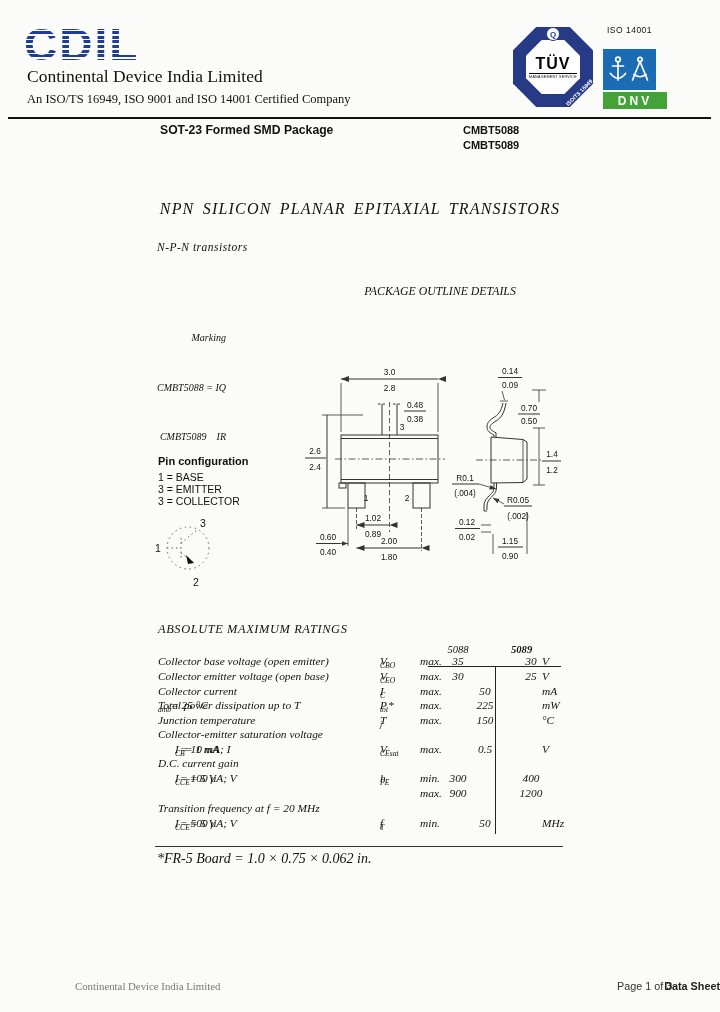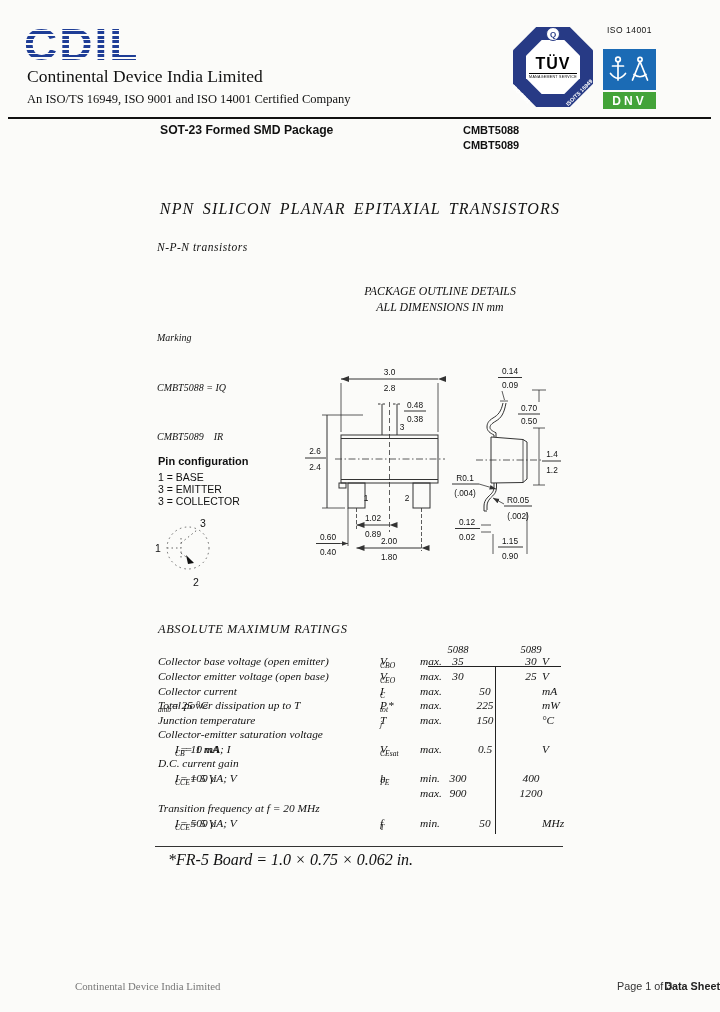--- a/index.html
+++ b/index.html
@@ -1,20 +1,20 @@
 <!DOCTYPE html>
 <html><head>
 <meta charset="utf-8">
 <style>
   html,body{margin:0;padding:0;background:#e9e9e7;}
   .page{position:relative;width:720px;height:1012px;background:#fbfbf9;margin:0 auto;
         font-family:"Liberation Sans",sans-serif;color:#111;overflow:hidden;
         border-right:1px solid #dcdcda;border-bottom:1px solid #d6d6d4;}
   .abs{position:absolute;}
-  .serif{font-family:"Liberation Serif",serif;}
+  .serif{font-family:"Liberation Serif",serif;text-align:right;}
   .it{font-style:italic;}
 
   
   .cdil-logo{left:24px;top:22px;font-family:"Liberation Sans",sans-serif;font-weight:bold;
              font-size:46px;line-height:46px;letter-spacing:2px;color:#1e3d96;transform:scaleY(.96);}
   .cdil-stripes{left:22px;top:22px;width:120px;height:50px;pointer-events:none;
                 background:repeating-linear-gradient(180deg,rgba(251,251,249,0) 0 3px,#fbfbf9 3px 4.6px);}
   .company-name{left:27px;top:66px;font-size:17.5px;}
   .cert-line{left:27px;top:92px;font-size:12.5px;}
 
@@ -31,21 +31,21 @@
          border-radius:50%;display:flex;align-items:center;justify-content:center;
          font-size:8px;font-weight:bold;color:#273a85;box-sizing:border-box;}
   .tuv-side{position:absolute;color:#fff;font-size:5.5px;font-weight:bold;white-space:nowrap;}
   .tuv-left{left:2px;top:57px;transform:rotate(45deg);transform-origin:left top;}
   .tuv-right{left:56px;top:74px;transform:rotate(-45deg);transform-origin:left bottom;}
 
   
   .dnv{left:603px;top:25px;width:53px;}
   .dnv-iso{text-align:center;font-size:8.5px;letter-spacing:.5px;color:#111;margin-bottom:14px;}
   .dnv-blue{width:53px;height:41px;background:#1b6bb5;display:flex;align-items:center;justify-content:center;}
-  .dnv-green{width:53px;height:17px;background:#43a339;margin-top:2px;display:flex;align-items:center;justify-content:center;
+  .dnv-green{width:64px;height:17px;background:#43a339;margin-top:2px;display:flex;align-items:center;justify-content:center;
              color:#fff;font-weight:bold;font-size:12px;letter-spacing:3px;}
 
   
   .rule{background:#111;}
   .pkg-label{left:160px;top:123px;font-size:12.2px;font-weight:bold;}
   .partnos{left:463px;top:123px;font-size:11px;font-weight:bold;line-height:15px;}
 
   .doc-title{left:0;top:200px;width:720px;text-align:center;font-size:16px;letter-spacing:1.2px;word-spacing:3px;}
   .npn-sub{left:157px;top:241px;font-size:11.5px;letter-spacing:.5px;}
 
@@ -67,21 +67,21 @@
   .c-cond{left:262px;}
   .c-v1{left:283px;width:34px;text-align:center;}
   .c-vc{left:310px;width:34px;text-align:center;}
   .c-v2{left:353px;width:40px;text-align:center;}
   .c-unit{left:384px;}
   .colhd{position:absolute;top:22px;font-size:10.6px;}
   sub{font-size:7.6px;}
   .tline{position:absolute;background:#222;}
 
   .footnote-rule{left:155px;top:846px;width:408px;height:1.2px;background:#333;}
-  .footnote{left:157px;top:851px;font-size:16px;margin-left:11px;}
+  .footnote{left:157px;top:851px;font-size:14px;}
 
   .footer{top:980px;font-size:10.8px;}
   .footer-left{left:75px;color:#777;}
   .footer-center{left:0;width:720px;text-align:right;font-weight:bold;color:#222;}
   .footer-right{left:617px;color:#333;}
 
   svg text{font-family:"Liberation Sans",sans-serif;font-size:8.3px;fill:#111;font-style:normal;}
 </style>
 </head>
 <body>
@@ -128,21 +128,20 @@
   <div class="abs partnos">
     <div>CMBT5088</div>
     <div>CMBT5089</div>
   </div>
 
   <div class="abs serif it doc-title">NPN  SILICON  PLANAR  EPITAXIAL  TRANSISTORS</div>
   <div class="abs serif it npn-sub">N-P-N  transistors</div>
 
   <div class="abs serif it outline-head">
     <div>PACKAGE  OUTLINE  DETAILS</div>
-    <div>ALL  DIMENSIONS  IN  mm</div>
   </div>
 
   <div class="abs serif it marking">
     <div>Marking</div>
     <div>CMBT5088 = IQ</div>
     <div>CMBT5089    IR</div>
   </div>
 
   <div class="abs pincfg">
     <div class="hd">Pin configuration</div>
@@ -278,21 +277,21 @@
       <text x="172" y="163">0.12</text>
       <text x="172" y="178">0.02</text>
       <text x="215" y="182">1.15</text>
       <text x="215" y="197">0.90</text>
     </g>
   </svg>
 
   <div class="abs ratings">
     <div class="hd">ABSOLUTE MAXIMUM RATINGS</div>
     <span class="colhd" style="left:283px;width:34px;text-align:center;">5088</span>
-    <span class="colhd" style="left:353px;width:40px;text-align:center;">5089</span>
+    <span class="colhd" style="left:353px;width:40px;font-weight:bold;">5089</span>
     <div class="tline" style="left:270px;top:44px;width:133px;height:1px;"></div>
     <div class="tline" style="left:337px;top:44px;width:1px;height:168px;"></div>
 
     <div class="trow" style="top:33px">
       <span class="c-desc">
           <span>Collector base voltage (open emitter)</span>
         </span>
       <span class="c-sym"><span>V</span><sub>CBO</sub></span>
       <span class="c-cond">max.</span>
       <span class="c-v1">35</span>

